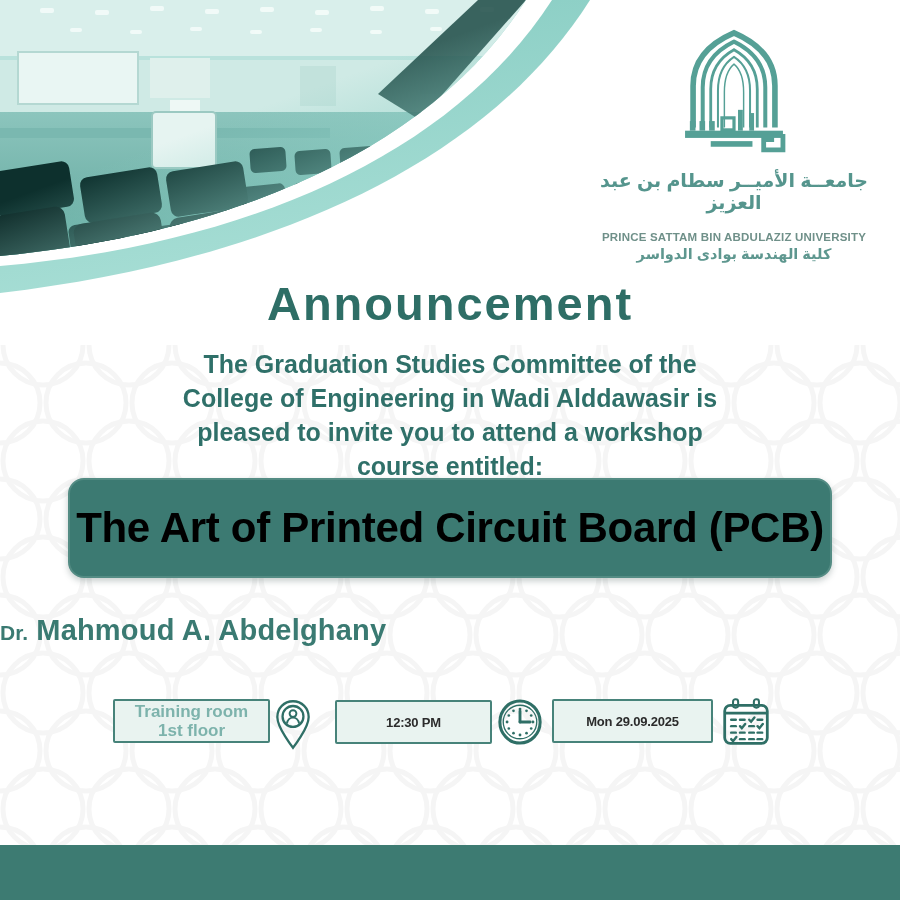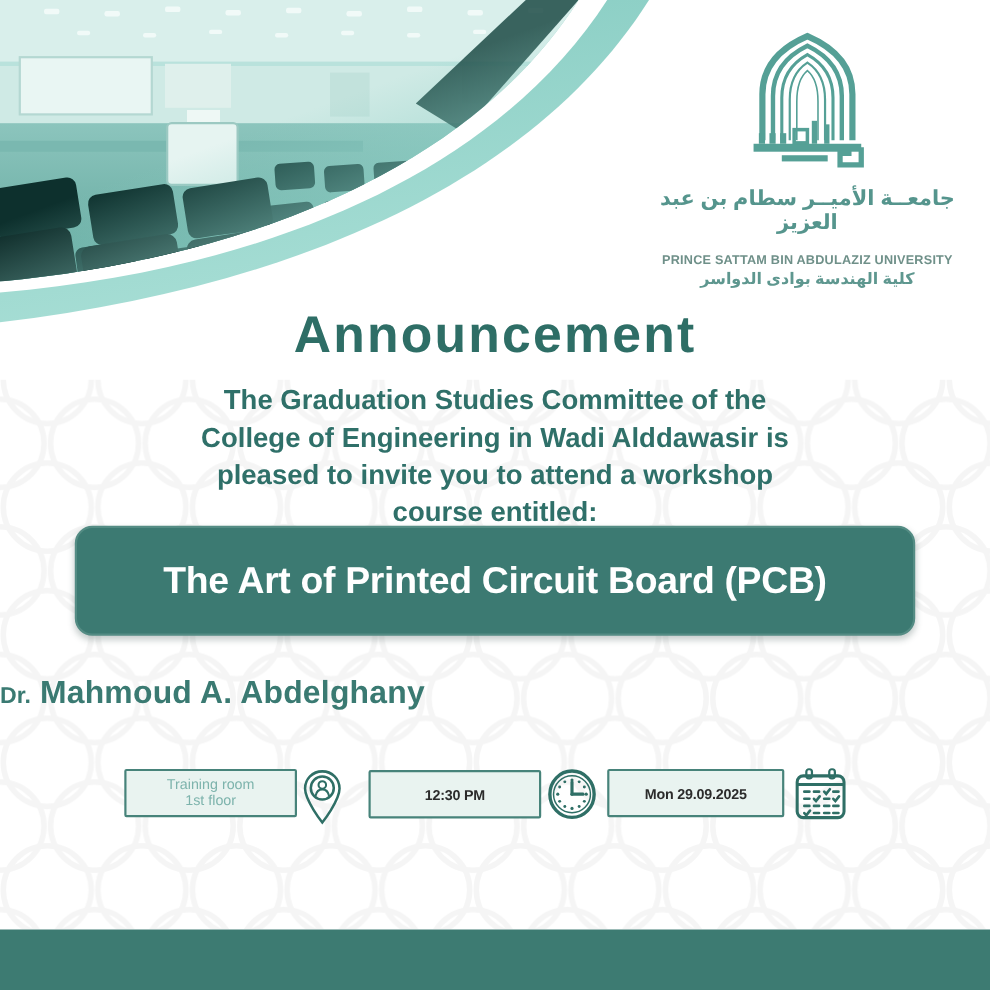--- a/index.html
+++ b/index.html
@@ -23,33 +23,33 @@
   .intro{
     position:absolute;top:347px;left:120px;width:660px;text-align:center;
     font-size:25px;font-weight:bold;color:#2f7069;line-height:34px;
   }
   .banner{
     position:absolute;top:478px;left:68px;width:764px;height:100px;
     background:#3c7a72;border:2px solid #548c84;border-radius:16px;
     box-shadow:0 3px 6px rgba(30,60,55,.25);
     display:flex;align-items:center;justify-content:center;box-sizing:border-box;
   }
-  .banner-text{color:#ffffff;font-size:34px;font-weight:bold;letter-spacing:-.3px;}
+  .banner-text{color:#000000;font-size:42px;font-weight:bold;letter-spacing:-.3px;}
   .speaker{
     position:absolute;top:614px;left:0;width:900px;text-align:left;color:#3a7a72;
   }
   .speaker .prefix{font-size:21px;font-weight:bold;}
   .speaker .name{font-size:29px;font-weight:bold;letter-spacing:.2px;}
   
   .detail-box{
     background:#e9f3f0;border:2px solid #47837a;border-radius:2px;
     display:flex;flex-direction:column;align-items:center;justify-content:center;
     box-sizing:border-box;height:44px;
   }
-  .loc-text{color:#7db3ac;font-size:13px;font-weight:normal;line-height:1.12;text-align:center;}
+  .loc-text{color:#7db3ac;font-size:17px;font-weight:bold;line-height:1.12;text-align:center;}
   .val-text{color:#2b2b2b;font-size:13px;font-weight:bold;letter-spacing:-.2px;}
   
   .bottom-bar{position:absolute;left:0;top:845px;width:900px;height:55px;background:#3d7b72;}
 </style>
 </head>
 <body>
 
 <div class="poster">
 
   <svg class="abs" style="left:0;top:345px;" width="900" height="500">

